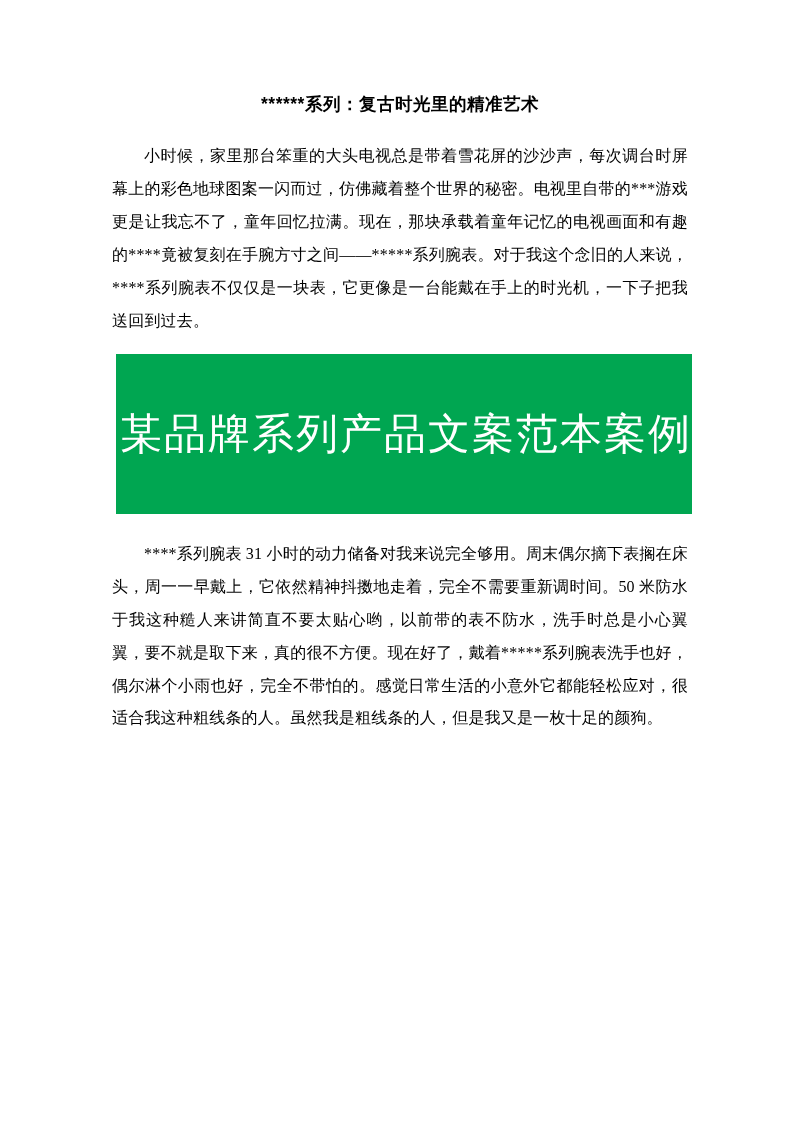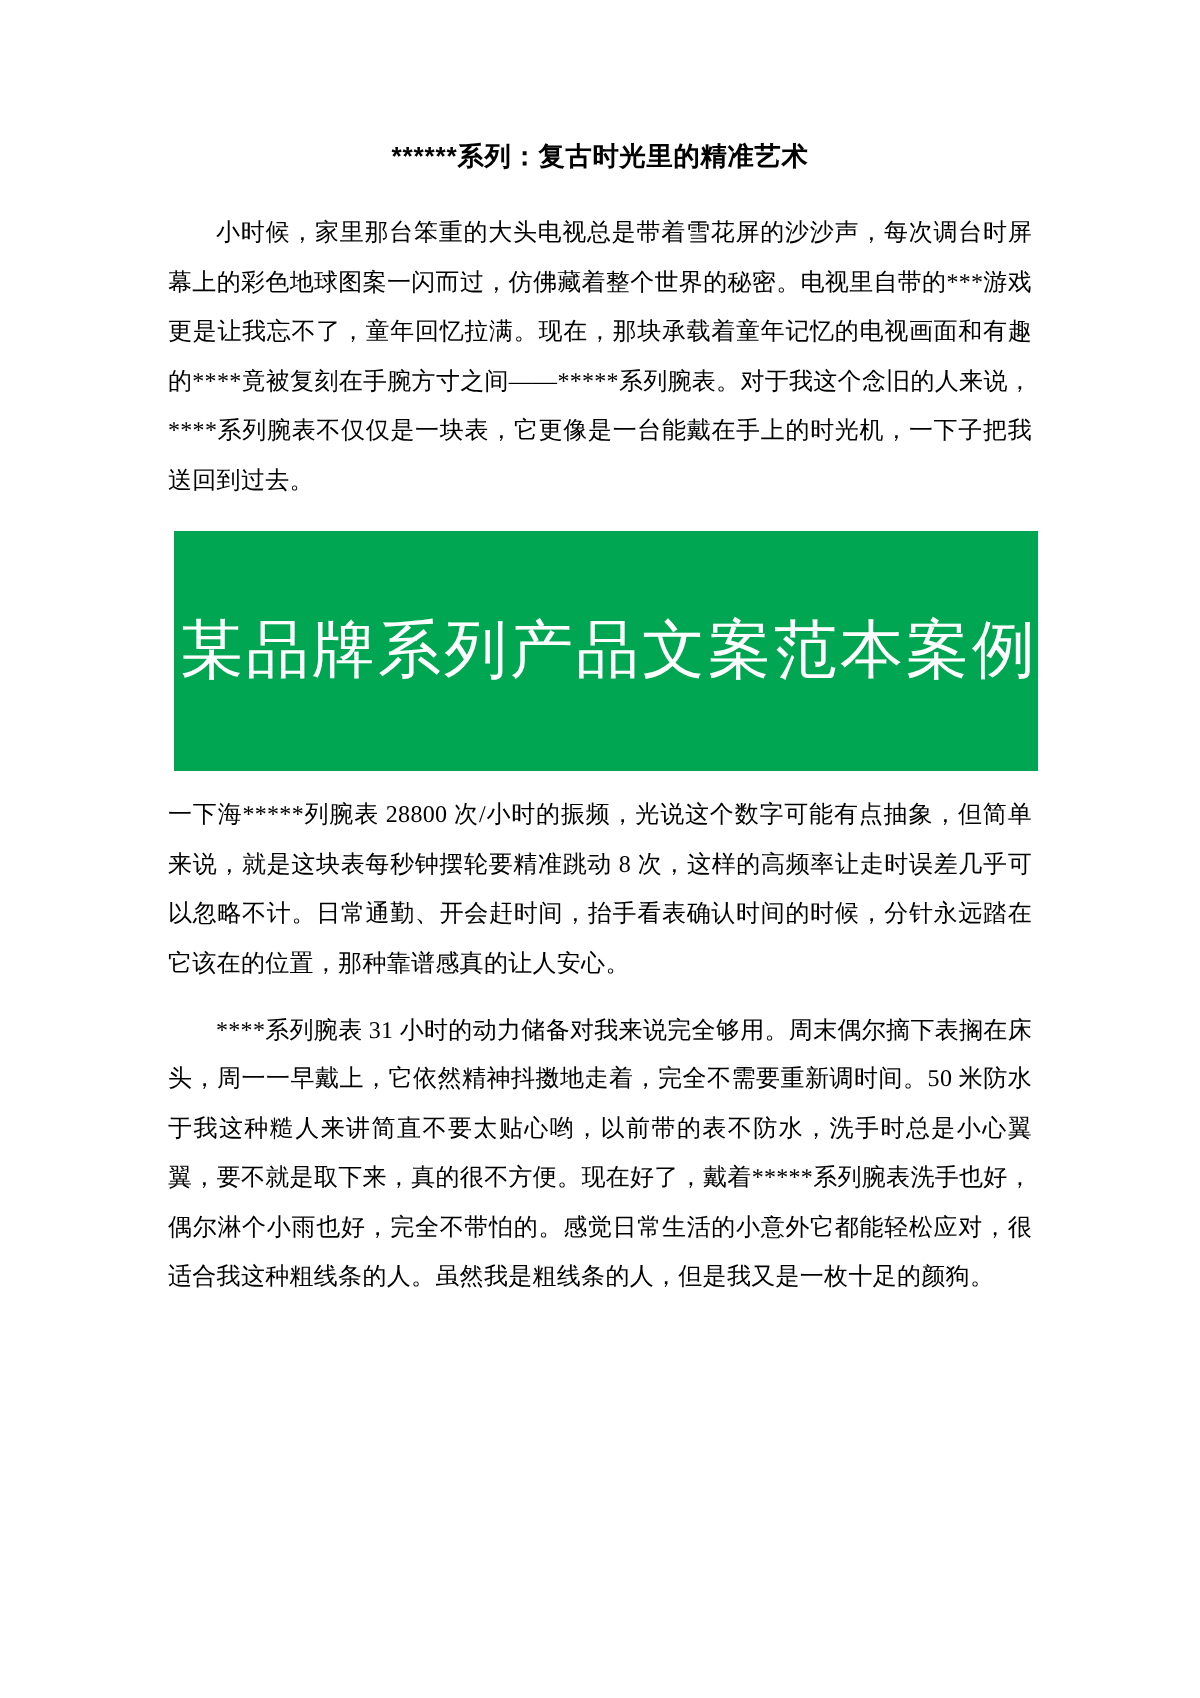--- a/index.html
+++ b/index.html
@@ -69,19 +69,18 @@
 <div class="page">
 
   <h1 class="doc-title">******系列：复古时光里的精准艺术</h1>
 
   <p class="body-para">小时候，家里那台笨重的大头电视总是带着雪花屏的沙沙声，每次调台时屏幕上的彩色地球图案一闪而过，仿佛藏着整个世界的秘密。电视里自带的***游戏更是让我忘不了，童年回忆拉满。现在，那块承载着童年记忆的电视画面和有趣的****竟被复刻在手腕方寸之间——*****系列腕表。对于我这个念旧的人来说，****系列腕表不仅仅是一块表，它更像是一台能戴在手上的时光机，一下子把我送回到过去。</p>
 
   <div class="banner">
     <span class="banner-text">某品牌系列产品文案范本案例</span>
   </div>
 
-  <p class="body-para no-indent">一下海*****列腕表 28800 次/小时的振频，光说这个数字可能有点抽象，但简单来说，就是这块表每秒钟摆轮要精准跳动 8 次，这样的高频率让走时误差几乎可以忽略不计。日常通勤、开会赶时间，抬手看表确认时间的时候，分针永远踏在它该在的位置，那种靠谱感真的让人安心。</p>
 
   <div class="spacer-sm"></div>
 
   <p class="body-para">****系列腕表 31 小时的动力储备对我来说完全够用。周末偶尔摘下表搁在床头，周一一早戴上，它依然精神抖擞地走着，完全不需要重新调时间。50 米防水于我这种糙人来讲简直不要太贴心哟，以前带的表不防水，洗手时总是小心翼翼，要不就是取下来，真的很不方便。现在好了，戴着*****系列腕表洗手也好，偶尔淋个小雨也好，完全不带怕的。感觉日常生活的小意外它都能轻松应对，很适合我这种粗线条的人。虽然我是粗线条的人，但是我又是一枚十足的颜狗。</p>
 
 </div>
 
 </body></html>

